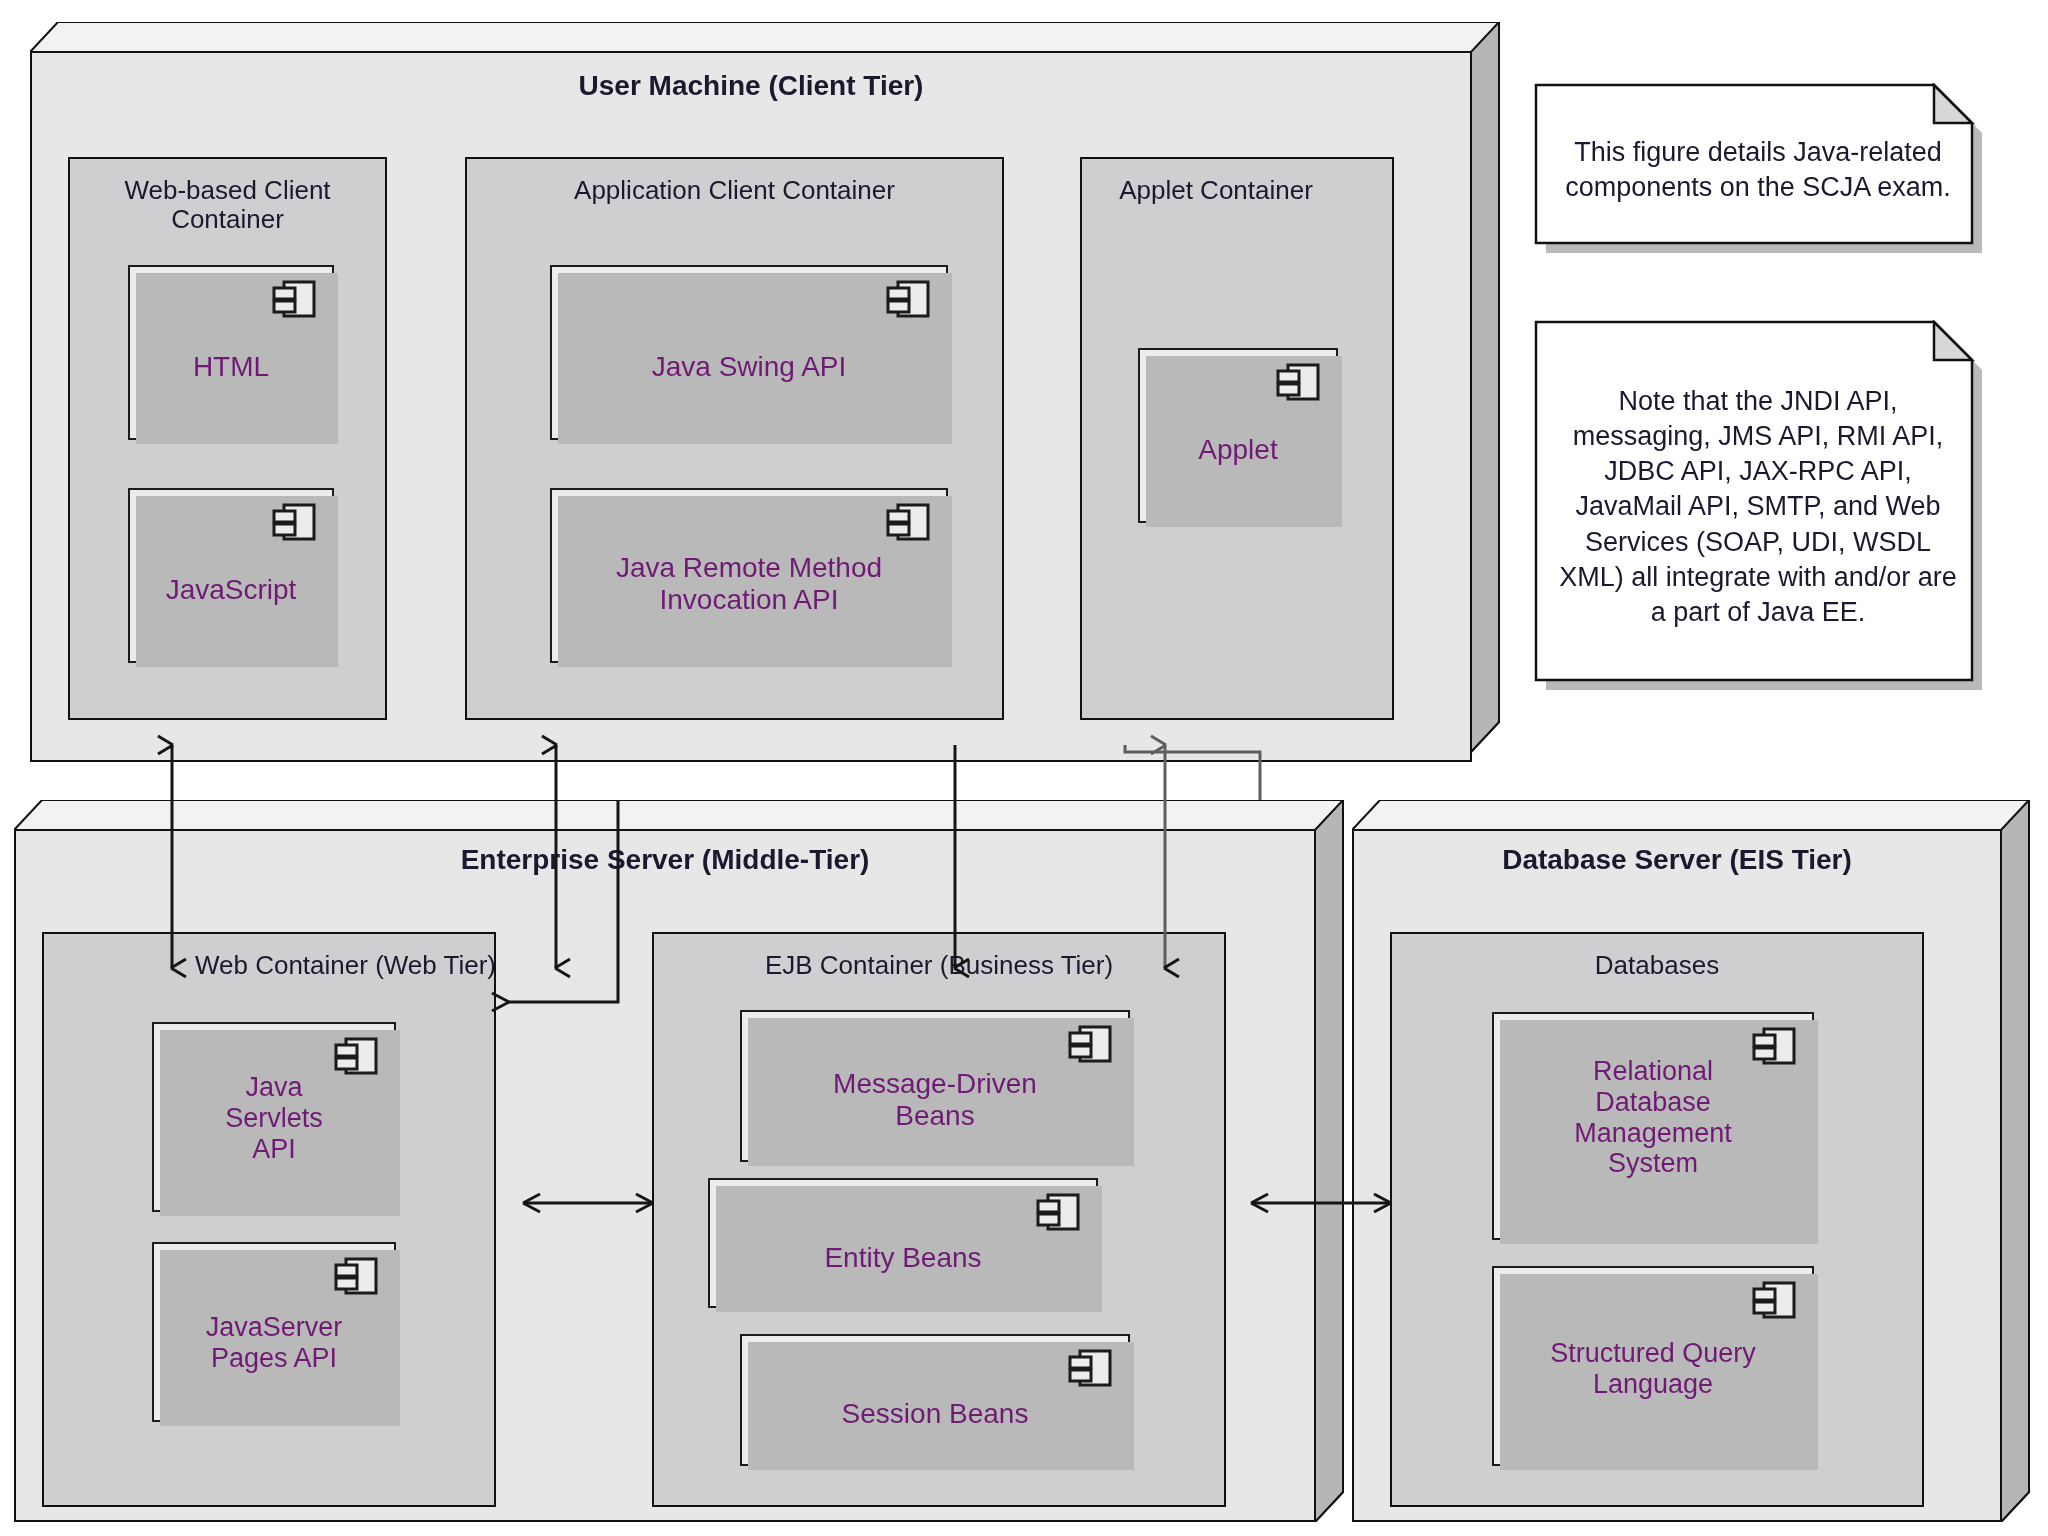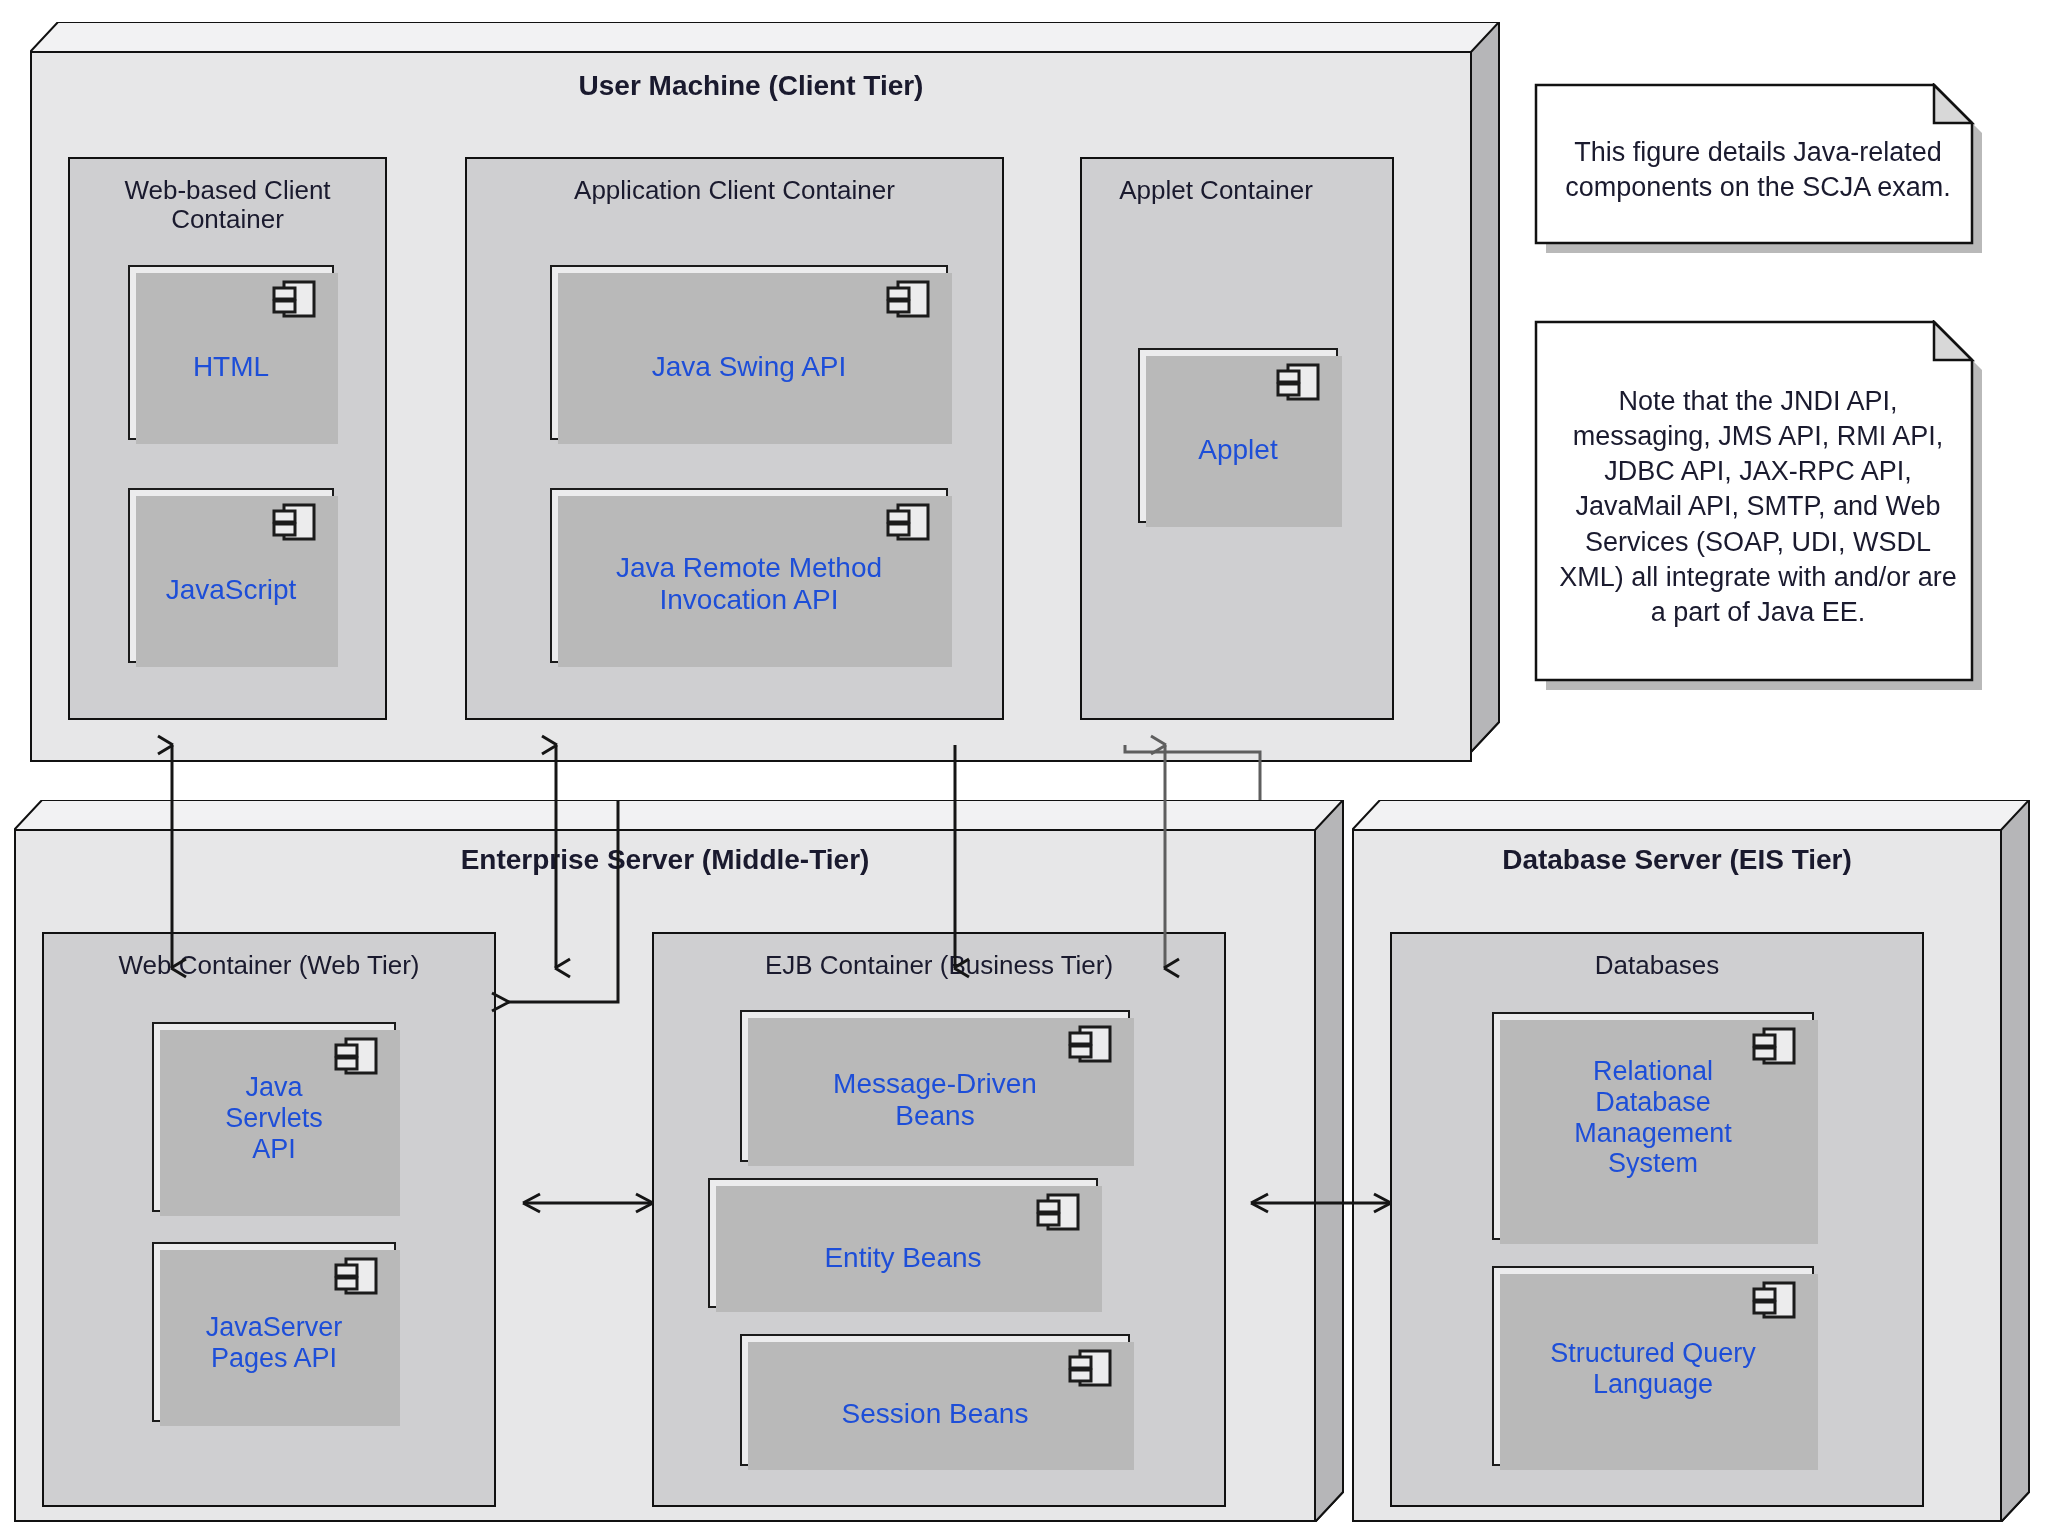--- a/index.html
+++ b/index.html
@@ -73,21 +73,21 @@
     width: 100%;
     height: 100%;
     background: #b9b9b9;
     z-index: -1;
   }
   .comp .comp-label {
     position: absolute;
     left: 0;
     width: 100%;
     text-align: center;
-    color: #1d4ed8;
+    color: #701a75;
     line-height: 1.14;
   }
   .comp-icon {
     position: absolute;
     width: 44px;
     height: 40px;
   }
 
   
   .note {
@@ -256,21 +256,21 @@
   </div>
 
   <div class="node" style="left:42px; top:905px; width:480px; height:602px;">
     <div class="top">
       <svg width="480" height="602" viewBox="0 0 480 602" xmlns="http://www.w3.org/2000/svg">
         <polygon points="0,28 26,0 479,0 479,574 453,602 453,28" fill="#f4f4f5" stroke="#111111" stroke-width="2"></polygon>
         <polygon points="453,28 479,0 479,574 453,602" fill="#b0b0b2" stroke="#111111" stroke-width="2"></polygon>
       </svg>
     </div>
     <div class="face" style="width:454px; height:575px; top:27px; background:#cfcfd1;"></div>
-    <div class="node-title" style="top:46px; width:454px; font-size:26px; white-space:pre-line;">Web Container (Web Tier)</div>
+    <div class="node-title" style="top:46px; width:454px; font-size:26px; white-space:pre-line;text-align:right;">Web Container (Web Tier)</div>
   </div>
 
   <div class="comp" style="left:152px; top:1242px; width:244px; height:180px;">
     <svg class="comp-icon" style="right:16px; top:12px;" viewBox="0 0 44 40" xmlns="http://www.w3.org/2000/svg">
       <rect x="12" y="3" width="30" height="34" fill="#ececed" stroke="#1b1b1b" stroke-width="3"></rect>
       <rect x="2" y="9" width="21" height="11" fill="#ececed" stroke="#1b1b1b" stroke-width="3"></rect>
       <rect x="2" y="22" width="21" height="11" fill="#ececed" stroke="#1b1b1b" stroke-width="3"></rect>
     </svg>
     <div class="comp-label" style="top:68px; font-size:27px; white-space:pre-line;">JavaServer
 Pages API</div>

